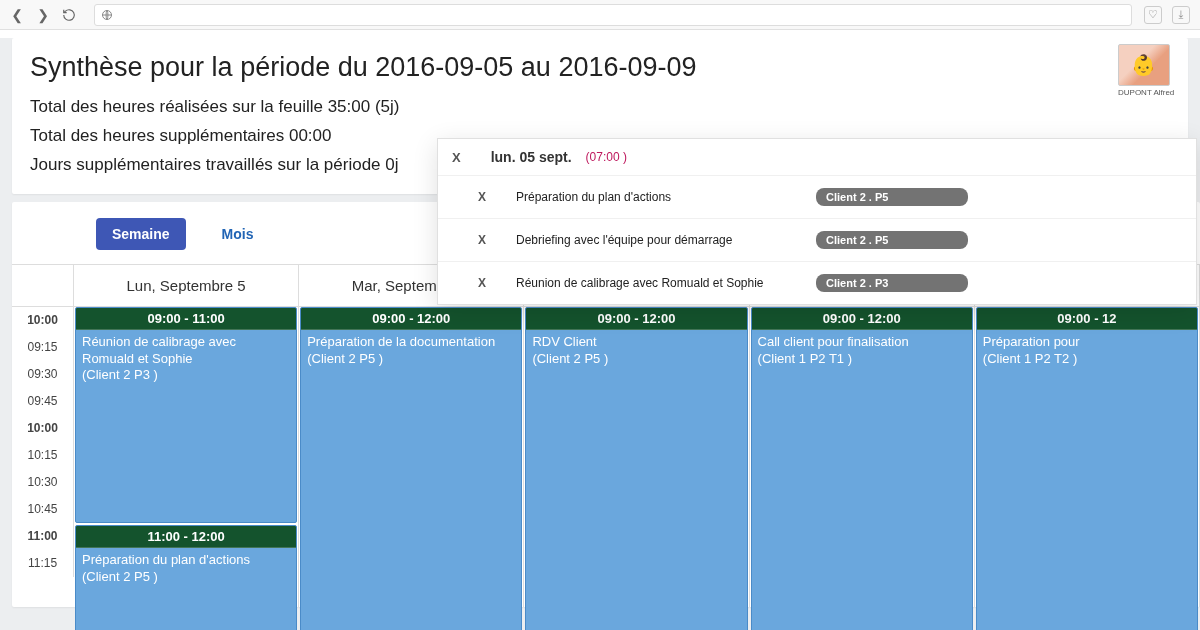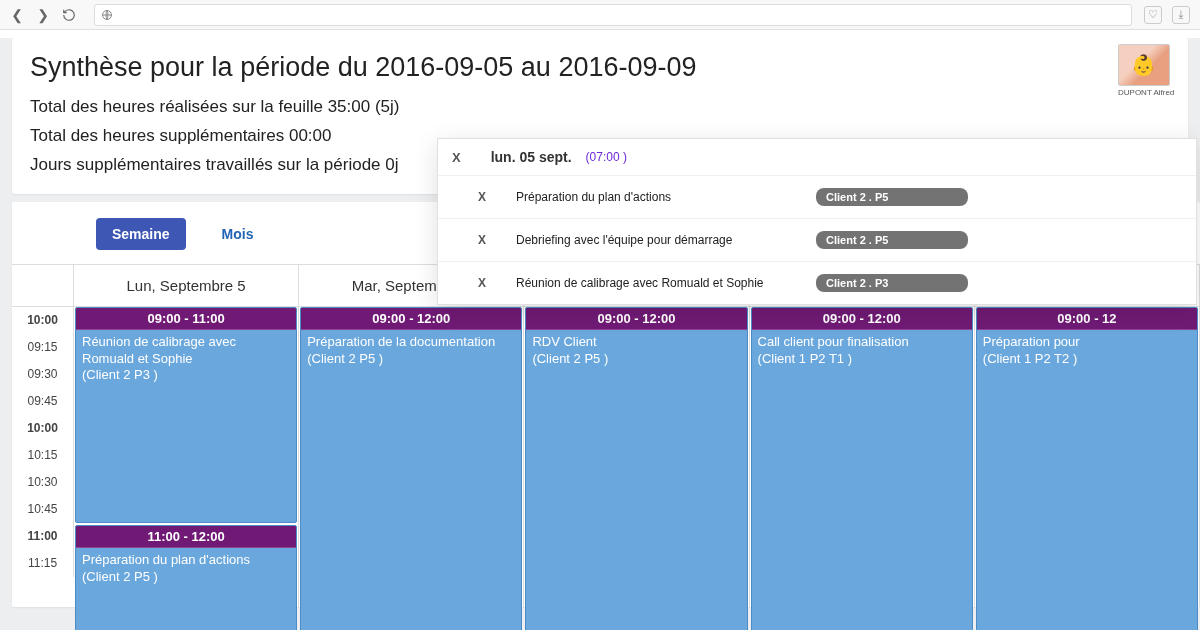--- a/index.html
+++ b/index.html
@@ -33,30 +33,30 @@
 .time-col { width: 62px; flex-shrink: 0; }
 .time-header { height: 42px; border-bottom: 1px solid #ddd; border-right: 1px solid #ddd; }
 .time-slot { height: 27px; font-size: 12px; color: #444; display: flex; align-items: center; justify-content: center; border-right: 1px solid #ddd; }
 .time-slot.bold { font-weight: 600; }
 
 .day-col { flex: 1; min-width: 0; border-right: 1px solid #ddd; position: relative; }
 .day-header { height: 42px; border-bottom: 1px solid #ddd; display: flex; align-items: center; justify-content: center; font-size: 15px; color: #333; }
 .day-body { position: relative; height: 300px; }
 
 .event { position: absolute; left: 1px; right: 1px; background: #6aa7dd; border: 1px solid #4a8bc8; border-radius: 2px; color: #fff; overflow: hidden; }
-.event-time { background: #701a75; text-align: center; font-size: 13px; font-weight: 600; padding: 3px 12px; border-bottom: 1px solid rgba(255,255,255,0.2); }
+.event-time { background: #14532d; text-align: center; font-size: 13px; font-weight: 600; padding: 3px 12px; border-bottom: 1px solid rgba(255,255,255,0.2); }
 .event-title { font-size: 13px; padding: 4px 6px 0 6px; line-height: 1.3; }
 .event-sub { font-size: 13px; padding: 0 6px 4px 6px; }
 
 
 .popup { position: absolute; top: 100px; left: 437px; width: 760px; background: #fff; border: 1px solid #e0e0e0; box-shadow: 0 6px 24px rgba(0,0,0,0.12); z-index: 50; }
 .popup-head { display: flex; align-items: center; gap: 14px; padding: 10px 14px; font-size: 14px; color: #333; }
 .popup-head .x { font-weight: 600; color: #555; cursor: pointer; font-size: 13px; }
 .popup-head .date { font-weight: 600; padding-left: 16px; }
-.popup-head .hrs { color: #6d28d9; font-size: 12px; }
+.popup-head .hrs { color: #be185d; font-size: 12px; }
 .popup-row { display: flex; align-items: center; padding: 12px 14px 12px 40px; gap: 30px; border-top: 1px solid #f0f0f0; }
 .popup-row .x { font-weight: 600; color: #555; cursor: pointer; font-size: 12px; }
 .popup-row .desc { flex: 0 0 270px; font-size: 12px; color: #222; }
 .chip { background: #737373; color: #fff; font-size: 11px; font-weight: 600; padding: 3px 80px 3px 10px; border-radius: 8px; white-space: nowrap; }
 </style>
 </head>
 <body>
 
 <div class="browser-bar">
   <div class="nav-btn">❮</div>

